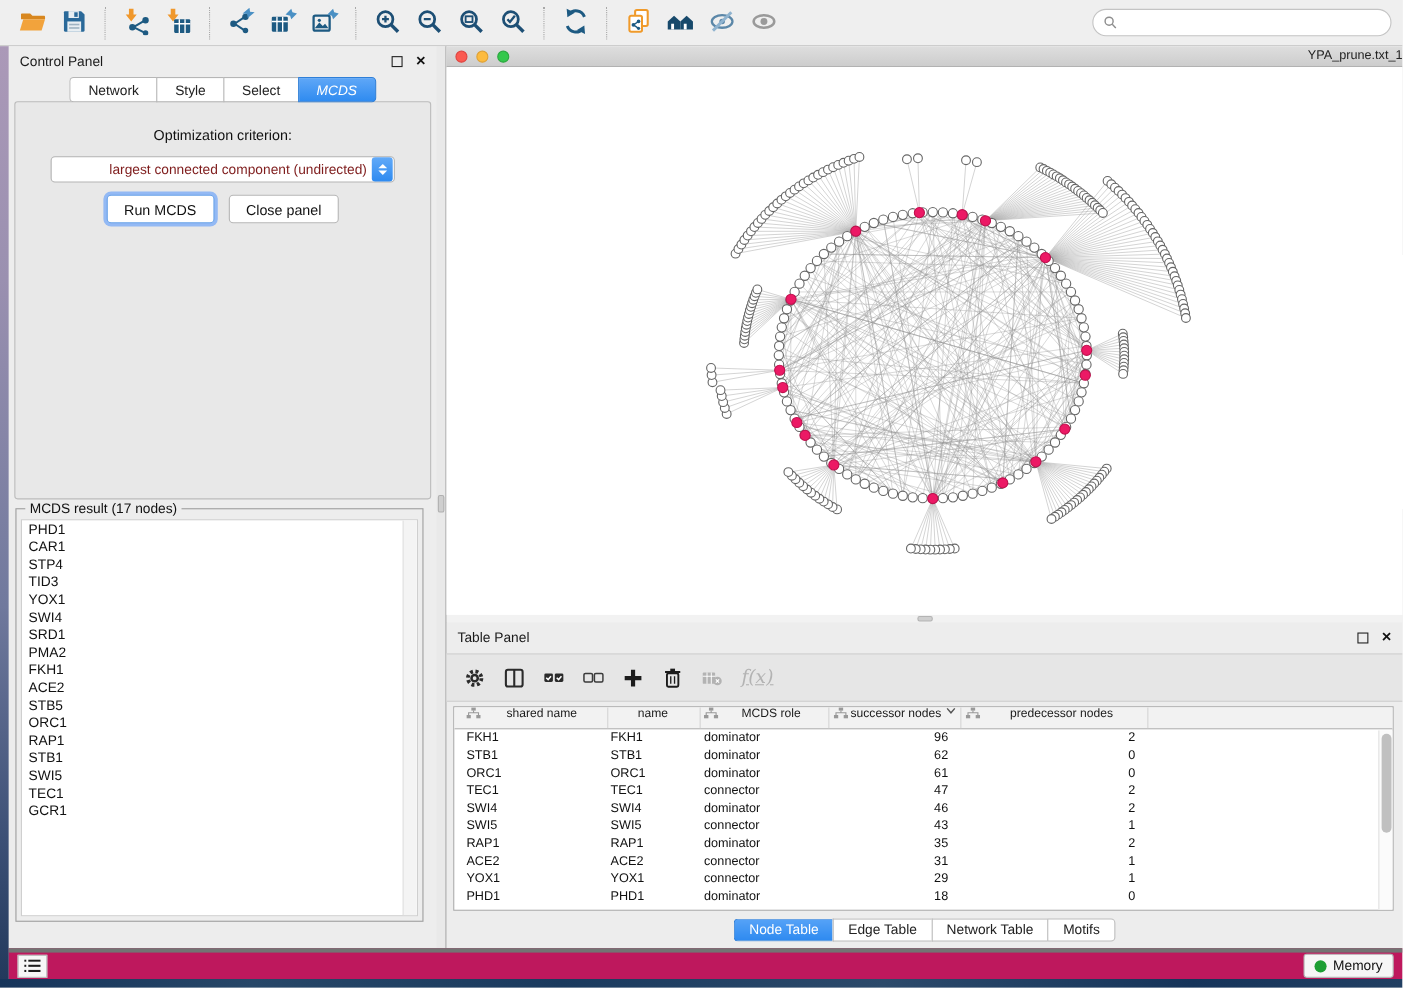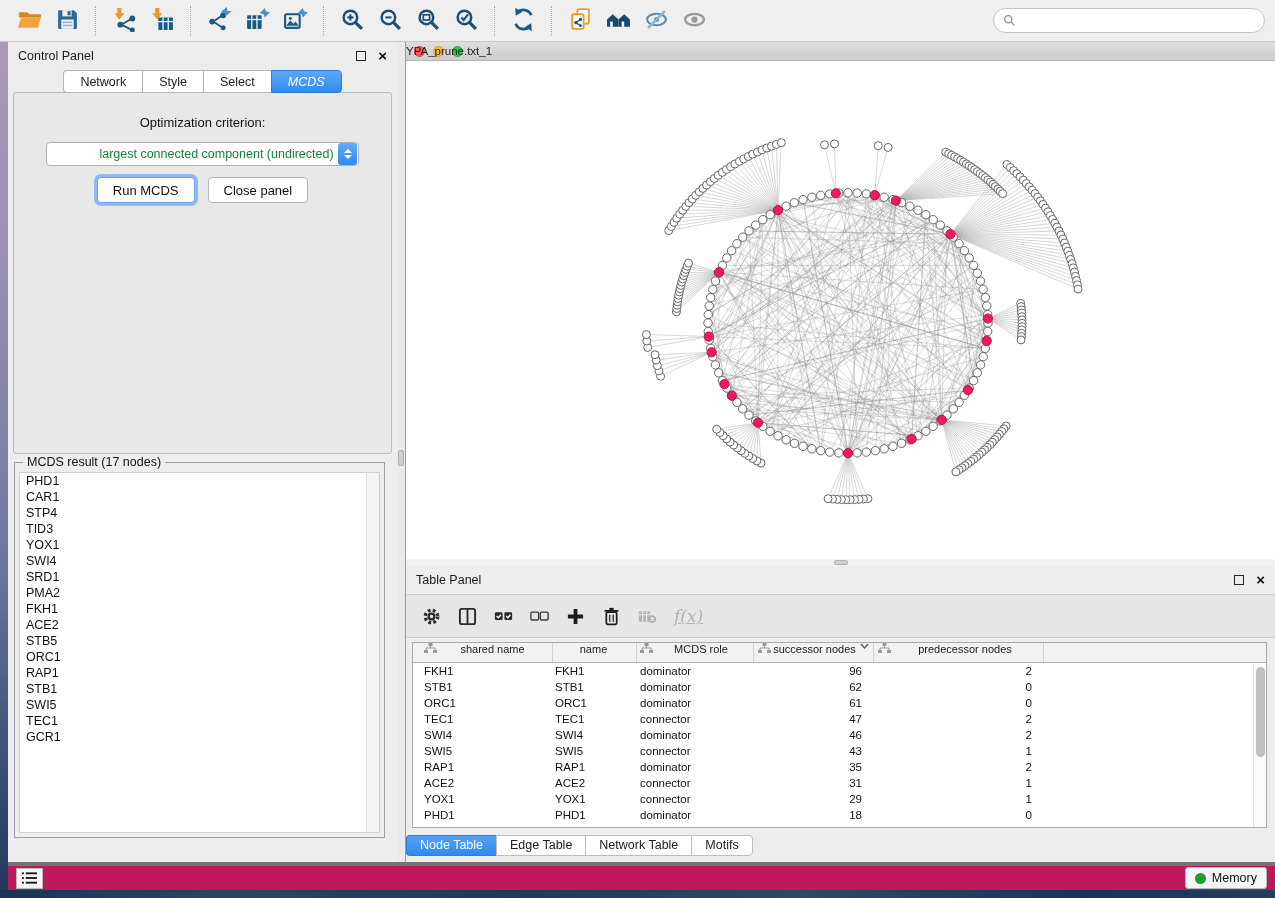--- a/index.html
+++ b/index.html
@@ -38,21 +38,21 @@
     border:1px solid #b6b6b6; border-right:none; font-size:12.5px; color:#222; }
   .cp-tab:first-child { border-radius:4px 0 0 4px;text-align:right; }
   .cp-tab:last-child { border-right:1px solid #b6b6b6; border-radius:0 4px 4px 0;font-style:italic; }
   .cp-tab.sel { background:linear-gradient(180deg,#5fa7f7,#2f8bf0); color:#fff; border-color:#2f7fd8; }
 
   .cp-box { margin:-1px 5px 0 5px; height:362px; background:#e8e8e8; border:1px solid #bcbcbc;
     border-radius:3px; flex:none; padding-top:22px; text-align:center; }
   .crit-label { font-size:13px; color:#111; margin-bottom:12px; }
   .selectbox { width:313px; height:24px; margin:0 auto 11px auto; background:#fff; border:1px solid #b3b3b3;
     border-radius:4px; display:flex; align-items:center; }
-  .selectbox .selval { flex:1; text-align:center; font-size:12.5px; color:#15803d; white-space:nowrap;margin-left:48px; }
+  .selectbox .selval { flex:1; text-align:center; font-size:12.5px; color:#7f1d1d; white-space:nowrap;margin-left:48px; }
   .stepper { width:19px; height:22px; margin-right:1px; border-radius:3px;
     background:linear-gradient(180deg,#62aaf8,#2e8af0); display:flex; flex-direction:column;
     align-items:center; justify-content:center; gap:2px; }
   .stepper i { width:0; height:0; border-left:4px solid transparent; border-right:4px solid transparent; display:block; }
   .stepper .up { border-bottom:4px solid #fff; }
   .stepper .dn { border-top:4px solid #fff; }
   .btn-row { display:flex; justify-content:center; gap:13px; }
   .mac-btn { height:23px; padding:12px 15px; background:#fff; border:1px solid #b6b6b6; border-radius:4px;
     font-size:13px; color:#111; display:flex; align-items:center; }
   .mac-btn.focused { box-shadow:0 0 0 3px rgba(90,153,252,.6); border-color:#6ba4e8; }
@@ -69,21 +69,21 @@
   .v-splitter .grab { position:absolute; top:408px; left:1px; width:6px; height:16px; background:#cfcfcf; border:1px solid #b0b0b0; border-radius:2px; }
   .h-splitter { position:absolute; left:406px; top:559px; right:0; height:7px; background:#f2f2f2; }
   .h-splitter .grab { position:absolute; left:428px; top:1px; width:14px; height:5px; background:#cfcfcf; border:1px solid #b4b4b4; border-radius:2px; }
 
   
   .network-window { position:absolute; left:406px; top:42px; right:0; height:517px; background:#fff; }
   .net-titlebar { height:19px; background:linear-gradient(180deg,#dedede,#cdcdcd); border-bottom:1px solid #b2b2b2;
     display:flex; align-items:center; position:relative; }
   .lights { display:flex; gap:8px; margin-left:8px; }
   .light { width:11px; height:11px; border-radius:50%; }
-  .net-title { position:absolute; left:0; right:0; text-align:left; font-size:11.5px; color:#222; }
+  .net-title { position:absolute; left:0; right:0; text-align:right; font-size:11.5px; color:#222; }
   .net-canvas { position:absolute; left:0; top:19px; right:0; bottom:0; background:#fff; }
   .net-canvas svg { width:100%; height:100%; display:block; }
 
   
   .table-panel { position:absolute; left:406px; top:566px; right:0; bottom:36px; background:#ededed; display:flex; flex-direction:column; }
   .tp-toolbar { height:44px; background:#e6e6e6; border:1px solid #cfcfcf; border-left:none; border-right:none;
     display:flex; align-items:center; gap:17px; padding:0 16px; flex:none; }
   .tp-ic { display:flex; align-items:center; justify-content:center; }
   .tp-ic svg { width:19px; height:19px; }
   .fx { font-family:"DejaVu Serif", serif; font-style:italic; font-size:17px; color:#b3b3b3;text-decoration:underline; }
@@ -93,21 +93,21 @@
   .th .lab { margin:0 auto; white-space:nowrap; }
   .th svg.sitemap { width:13px; height:11px; flex:none; }
   .th svg.chev { width:9px; height:6px; flex:none; margin-left:2px; }
   .tr { display:flex; height:16px; align-items:center; }
   .td { font-size:11.5px; color:#111; white-space:nowrap; overflow:hidden; }
   .td.num { text-align:right; padding-right:12px; }
   .c0 { width:140px; padding-left:11px; } .c1 { width:84px; padding-left:2px; } .c2 { width:117px; padding-left:3px; }
   .c3 { width:120px; } .c4 { width:170px; }
   .tscroll { position:absolute; top:21px; right:0; width:13px; bottom:0; background:#fbfbfb; border-left:1px solid #e2e2e2; }
   .tscroll .thumb { position:absolute; top:3px; left:2px; width:9px; height:90px; background:#c0c0c0; border-radius:5px; }
-  .tp-tabs { height:34px; display:flex; align-items:center; flex:none; }
+  .tp-tabs { height:34px; display:flex; align-items:center; justify-content:center; flex:none; }
   .tp-tab { height:21px; padding:0 13px; display:flex; align-items:center; background:#fff; border:1px solid #bdbdbd;
     border-right:none; font-size:12.5px; color:#222; }
   .tp-tab:first-child { border-radius:4px 0 0 4px; }
   .tp-tab:last-child { border-right:1px solid #bdbdbd; border-radius:0 4px 4px 0; }
   .tp-tab.sel { background:linear-gradient(180deg,#55a2f7,#2e8af0); color:#fff; border-color:#2f7fd8; }
 
   
   .status-bar { position:absolute; left:8px; right:0; bottom:8px; height:28px; background:#be185d;
     border-top:4px solid #737373; display:flex; align-items:center; padding:0 8px;justify-content:flex-end; }
   .list-btn { width:27px; height:21px; background:#f7f7f7; border:1px solid #b9b9b9; display:flex; align-items:center; justify-content:center; }

